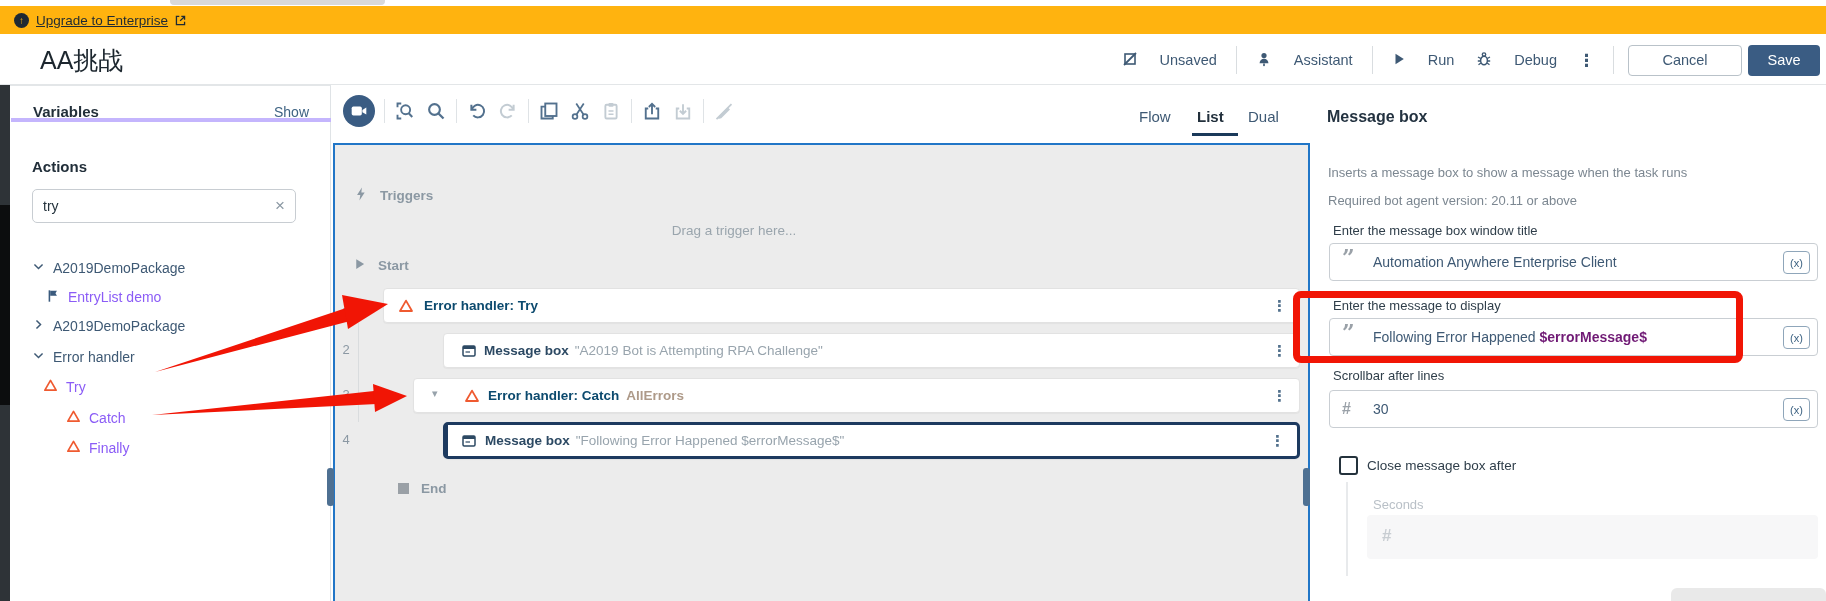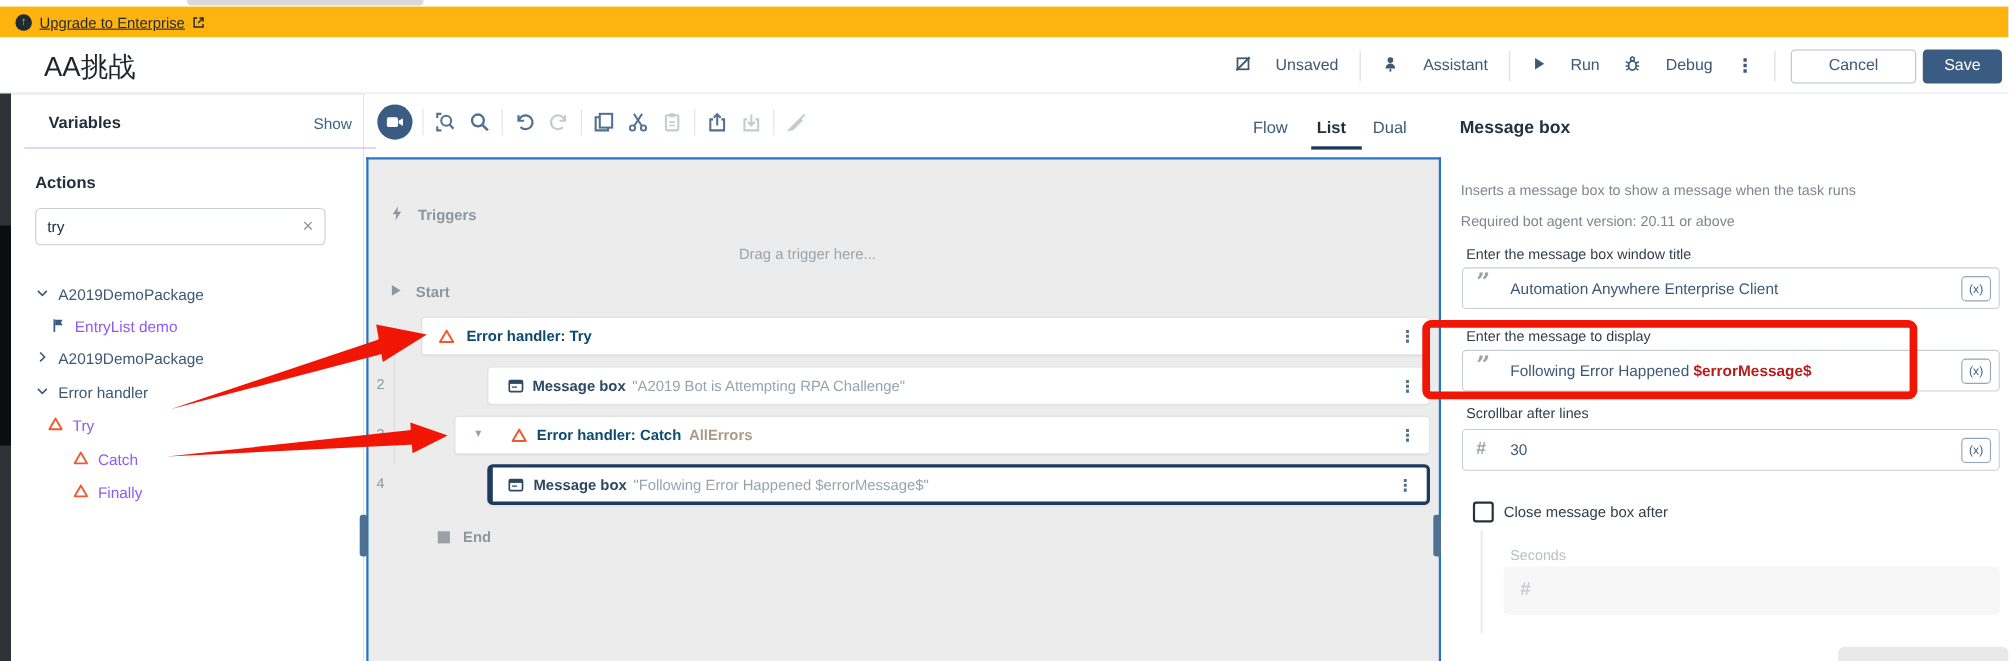--- a/index.html
+++ b/index.html
@@ -31,21 +31,21 @@
     color:#3e5974; font-size:14.5px; display:flex; align-items:center; justify-content:center; margin:0 6px; }
   .btn-save { width:72px; height:31px; border-radius:4px; background:#3a5c83; color:#fff; font-size:14.5px;
     display:flex; align-items:center; justify-content:center; margin-right:2px; }
 
   
   .leftstrip { left:0; top:85px; width:10px; height:516px; background:#2e3337; }
   .leftstrip-black { left:0; top:205px; width:10px; height:200px; background:#0c0d0e; }
 
   
   .sidebar { left:10px; top:85px; width:321px; height:516px; background:#fff; border-right:1px solid #dfe3e6; border-top:1px solid #e3e6e8; }
-  .vars-head { position:absolute; left:12px; top:0; width:100%; height:49px; border-bottom:1px solid #c4b5fd; }
+  .vars-head { position:absolute; left:1px; top:0; width:100%; height:36px; border-bottom:4px solid #c4b5fd; }
   .vars-title { position:absolute; left:22px; top:17px; font-size:15px; font-weight:bold; color:#222f3a; }
   .show-link { position:absolute; right:22px; top:18px; font-size:14px; color:#3e6383; cursor:pointer; }
   .actions-title { position:absolute; left:22px; top:72px; font-size:15px; font-weight:bold; color:#222f3a; }
   .searchbox { position:absolute; left:22px; top:103px; width:264px; height:34px; border:1px solid #c8cdd2; border-radius:5px; background:#fff; }
   .searchbox input { position:absolute; left:10px; top:0; width:220px; height:32px; border:0; outline:none;
     font-size:14px; color:#24323c; font-family:inherit; background:transparent; }
   .search-x { position:absolute; right:10px; top:5px; font-size:17px; color:#8b98a3; cursor:pointer; line-height:22px; }
   .tree-item { position:absolute; display:flex; align-items:center; gap:8px; font-size:14px; color:#3e5974; height:20px; }
   .tree-item.muted { color:#8b5cf6; }
 
@@ -83,21 +83,21 @@
   
   .inspector { left:1311px; top:86px; width:515px; height:515px; background:#fff; }
   .insp-title { position:absolute; left:16px; top:22px; font-size:16px; font-weight:bold; color:#233240; }
   .insp-desc { position:absolute; left:17px; font-size:13px; color:#7c8791; }
   .insp-label { position:absolute; left:22px; font-size:13px; color:#2f3e4a; }
   .insp-input { position:absolute; left:18px; width:489px; height:38px; border:1px solid #c9ced3; border-radius:4px;
     background:#fff; display:flex; align-items:center; }
   .q-ico { position:absolute; left:12px; top:0px; font-size:22px; font-weight:bold; color:#9aa1a8; font-family:"DejaVu Serif",serif; }
   .h-ico { position:absolute; left:12px; font-size:16px; font-weight:bold; color:#9aa1a8; }
   .insp-val { position:absolute; left:43px; font-size:14px; color:#3e5974; white-space:nowrap; }
-  .valvar { font-weight:bold; color:#b91c1c; }
+  .valvar { font-weight:bold; color:#701a75; }
   .fx { position:absolute; right:7px; top:7px; width:27px; height:23px; border:1px solid #8fa6ba; border-radius:4px;
     font-size:11px; color:#3e6383; display:flex; align-items:center; justify-content:center; background:#fff; }
   .checkbox { position:absolute; left:28px; top:370px; width:19px; height:19px; border:2px solid #24323c; border-radius:3px; background:#fff; }
   .cb-label { position:absolute; left:56px; top:372px; font-size:13.5px; color:#2f3e4a; }
   .indentline { position:absolute; left:35px; top:396px; width:2px; height:94px; background:#e8eaec; }
   .seconds { position:absolute; left:62px; top:411px; font-size:13px; color:#b9c0c7; }
   .dis-input { position:absolute; left:56px; top:429px; width:451px; height:44px; background:#f7f7f8; border-radius:4px; }
   .dis-hash { position:absolute; left:15px; top:11px; font-size:17px; font-weight:bold; color:#c8cdd2; }
   .blob { position:absolute; left:360px; top:502px; width:155px; height:13px; background:#e9e9e9; border-radius:6px 6px 0 0; }
 

